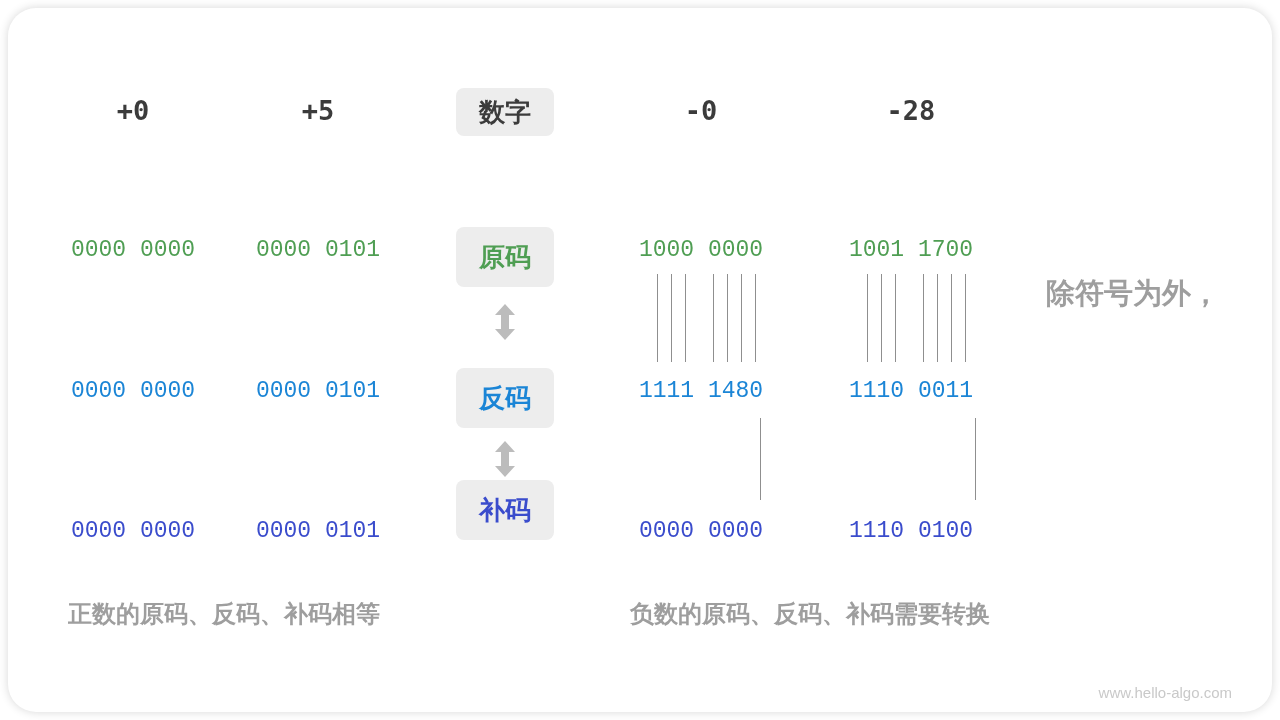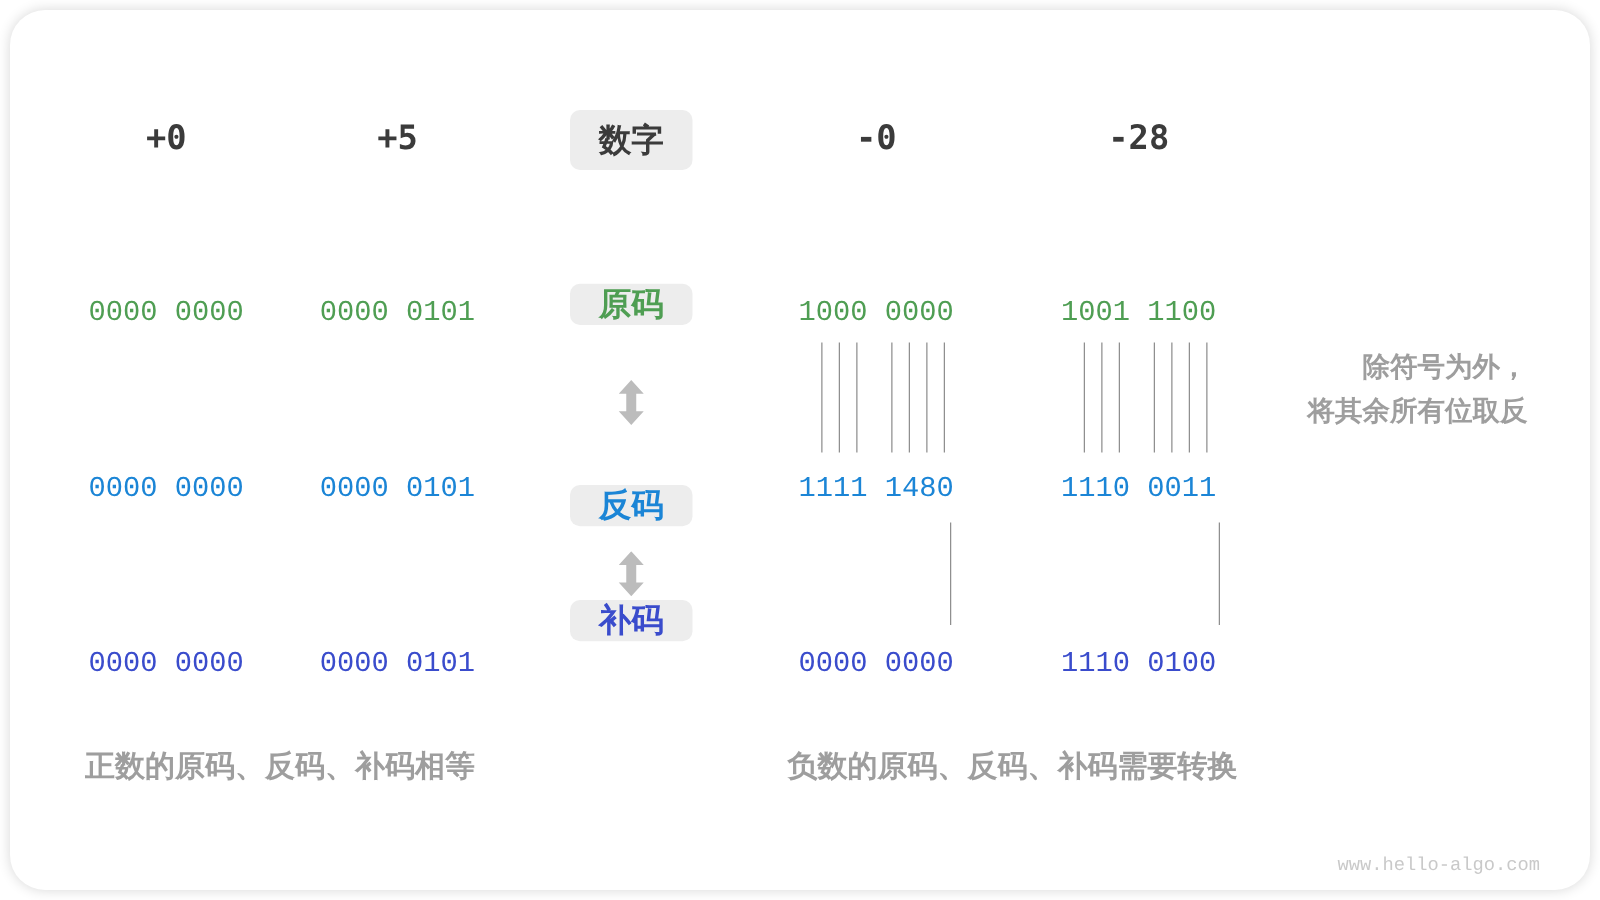--- a/index.html
+++ b/index.html
@@ -21,28 +21,28 @@
   .c4 { left: 838px; width: 130px; }
 
   .num {
     top: 86px; text-align: center;
     font-family: "DejaVu Sans Mono", monospace;
     font-weight: bold; font-size: 27px; line-height: 34px;
     color: var(--dark);
   }
 
   .chip {
-    left: 448px; width: 98px; height: 33px;
+    left: 448px; width: 98px; height: 60px;
     background: var(--label_bg); border-radius: 8px;
     display: flex; align-items: center; justify-content: center;
     font-weight: bold; font-size: 26px;
   }
   .chip-num  { top: 80px; height: 48px; color: var(--dark); }
   .chip-sign { top: 219px; color: var(--green); }
-  .chip-ones { top: 380px; color: var(--blue); }
+  .chip-ones { top: 360px; color: var(--blue); }
   .chip-twos { top: 472px; color: var(--indigo); }
 
   .bin {
     text-align: center;
     font-family: Liberation Mono, monospace;
     font-size: 23px; line-height: 26px; font-weight: 500;
     white-space: pre;
   }
   .row-sign { top: 229px; color: var(--green); }
   .row-ones { top: 370px; color: var(--blue); }
@@ -52,35 +52,35 @@
     position: absolute; width: 1px; background: var(--line_gray);
   }
   .ga { top: 266px; height: 88px; }
   .gb { top: 410px; height: 82px; }
 
   .arrow { left: 486px; width: 22px; height: 36px; }
   .arrow svg { display: block; width: 22px; height: 36px; }
 
   .side-note {
     left: 1010px; color: var(--note_gray);
-    font-weight: bold; font-size: 22px; line-height: 35px; margin-left: 28px;
+    font-weight: bold; font-size: 29px; line-height: 35px; margin-left: 28px;
   }
   .note-flip { top: 268px; }
   .note-add  { top: 435px; left: 1002px; }
 
   .caption {
     top: 592px; color: var(--note_gray);
     font-weight: bold; font-size: 24px; line-height: 28px;
   }
   .caption-left  { left: 60px; }
   .caption-right { left: 622px; }
 
   .footer {
     right: 40px; top: 676px;
-    font-family: Liberation Mono, monospace;
+    font-family: Liberation Sans, sans-serif;
     font-size: 15px; color: var(--footer_gray);
   }
 </style>
 </head>
 <body>
 
 <div class="card">
 
   <div class="abs num c1">+0</div>
   <div class="abs num c2">+5</div>
@@ -89,21 +89,21 @@
   </div>
   <div class="abs num c3">-0</div>
   <div class="abs num c4">-28</div>
 
   <div class="abs bin row-sign c1">0000 0000</div>
   <div class="abs bin row-sign c2">0000 0101</div>
   <div class="abs chip chip-sign">
     <span>原码</span>
   </div>
   <div class="abs bin row-sign c3">1000 0000</div>
-  <div class="abs bin row-sign c4">1001 1100</div>
+  <div class="abs bin row-sign c4">1001 1700</div>
 
   <div>
     <div class="vline ga" style="left:649px"></div>
     <div class="vline ga" style="left:663px"></div>
     <div class="vline ga" style="left:677px"></div>
     <div class="vline ga" style="left:705px"></div>
     <div class="vline ga" style="left:719px"></div>
     <div class="vline ga" style="left:733px"></div>
     <div class="vline ga" style="left:747px"></div>
   </div>
@@ -118,21 +118,20 @@
   </div>
 
   <div class="abs arrow" style="top:296px">
     <svg viewBox="0 0 22 36" xmlns="http://www.w3.org/2000/svg">
       <path d="M11 0 L21 11 L15 11 L15 25 L21 25 L11 36 L1 25 L7 25 L7 11 L1 11 Z" fill="#bcbcbc"></path>
     </svg>
   </div>
 
   <div class="abs side-note note-flip">
     <div>除符号为外，</div>
-    <div>将其余所有位取反</div>
   </div>
 
   <div class="abs bin row-ones c1">0000 0000</div>
   <div class="abs bin row-ones c2">0000 0101</div>
   <div class="abs chip chip-ones">
     <span>反码</span>
   </div>
   <div class="abs bin row-ones c3">1111 1480</div>
   <div class="abs bin row-ones c4">1110 0011</div>
 

